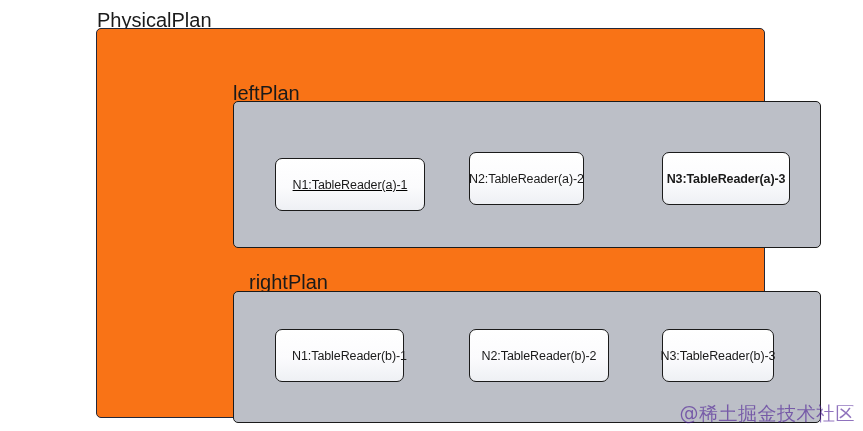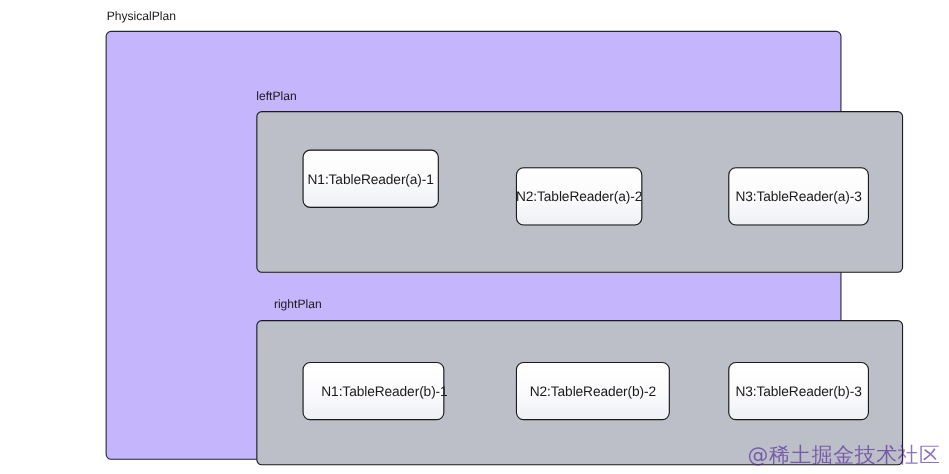--- a/index.html
+++ b/index.html
@@ -19,38 +19,38 @@
     position: absolute;
     left: 0;
     top: 0;
     width: 863px;
     height: 431px;
   }
 
   
   .group-label {
     position: absolute;
-    font-size: 11px;
+    font-size: 20px;
     color: #1a1a1a;
     white-space: nowrap;
     line-height: 1;
   }
 
   #physicalplan-label {
     left: 97px;
     top: 10px;
   }
 
   #physicalplan-box {
     position: absolute;
     left: 96px;
     top: 28px;
     width: 669px;
     height: 390px;
-    background: #c4b5fd;
+    background: #f97316;
     border: 1.6px solid #22283a;
     border-radius: 5px;
     box-sizing: border-box;
   }
 
   
   #leftplan-label {
     left: 136px;
     top: 54px;
   }
@@ -96,28 +96,28 @@
   }
 
   .node-label {
     font-size: 12.5px;
     color: #1a1a1a;
     white-space: nowrap;
     letter-spacing: -0.1px;
   }
 
   
-  #node-l1 { left: 178px; top: 107px; width: 124px; }
+  #node-l1 { left: 178px; top: 129px; width: 150px; text-decoration: underline; }
   #node-l2 { left: 372px; top: 123px; width: 115px; }
-  #node-l3 { left: 565px; top: 123px; width: 128px; }
+  #node-l3 { left: 565px; top: 123px; width: 128px; font-weight: bold; }
 
   
   #node-r1 { left: 178px; top: 300px; width: 129px; padding-left: 20px; }
   #node-r2 { left: 372px; top: 300px; width: 140px; text-align: right; }
-  #node-r3 { left: 565px; top: 300px; width: 128px; align-items: center; }
+  #node-r3 { left: 565px; top: 300px; width: 112px; align-items: center; }
 
   
   #watermark {
     position: absolute;
     right: 8px;
     bottom: 4px;
     font-size: 19px;
     color: #4c1d95;
     opacity: 0.62;
     white-space: nowrap;

